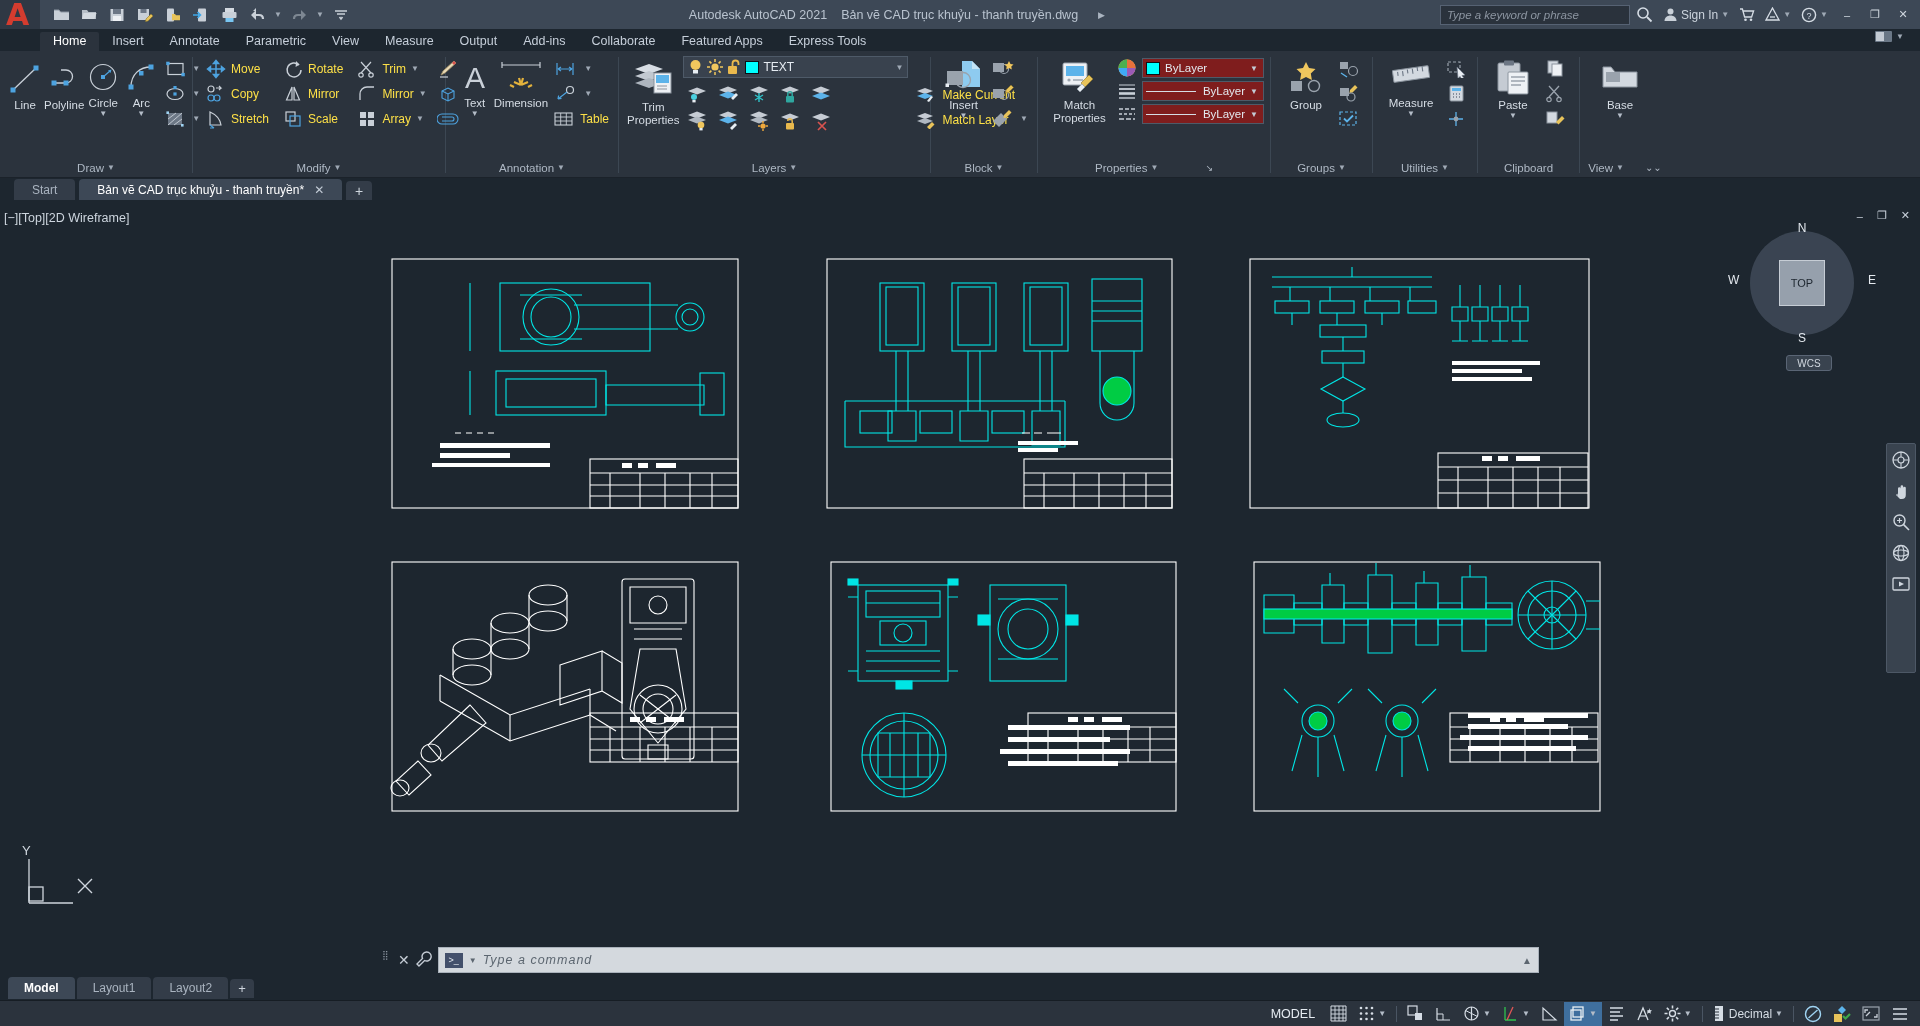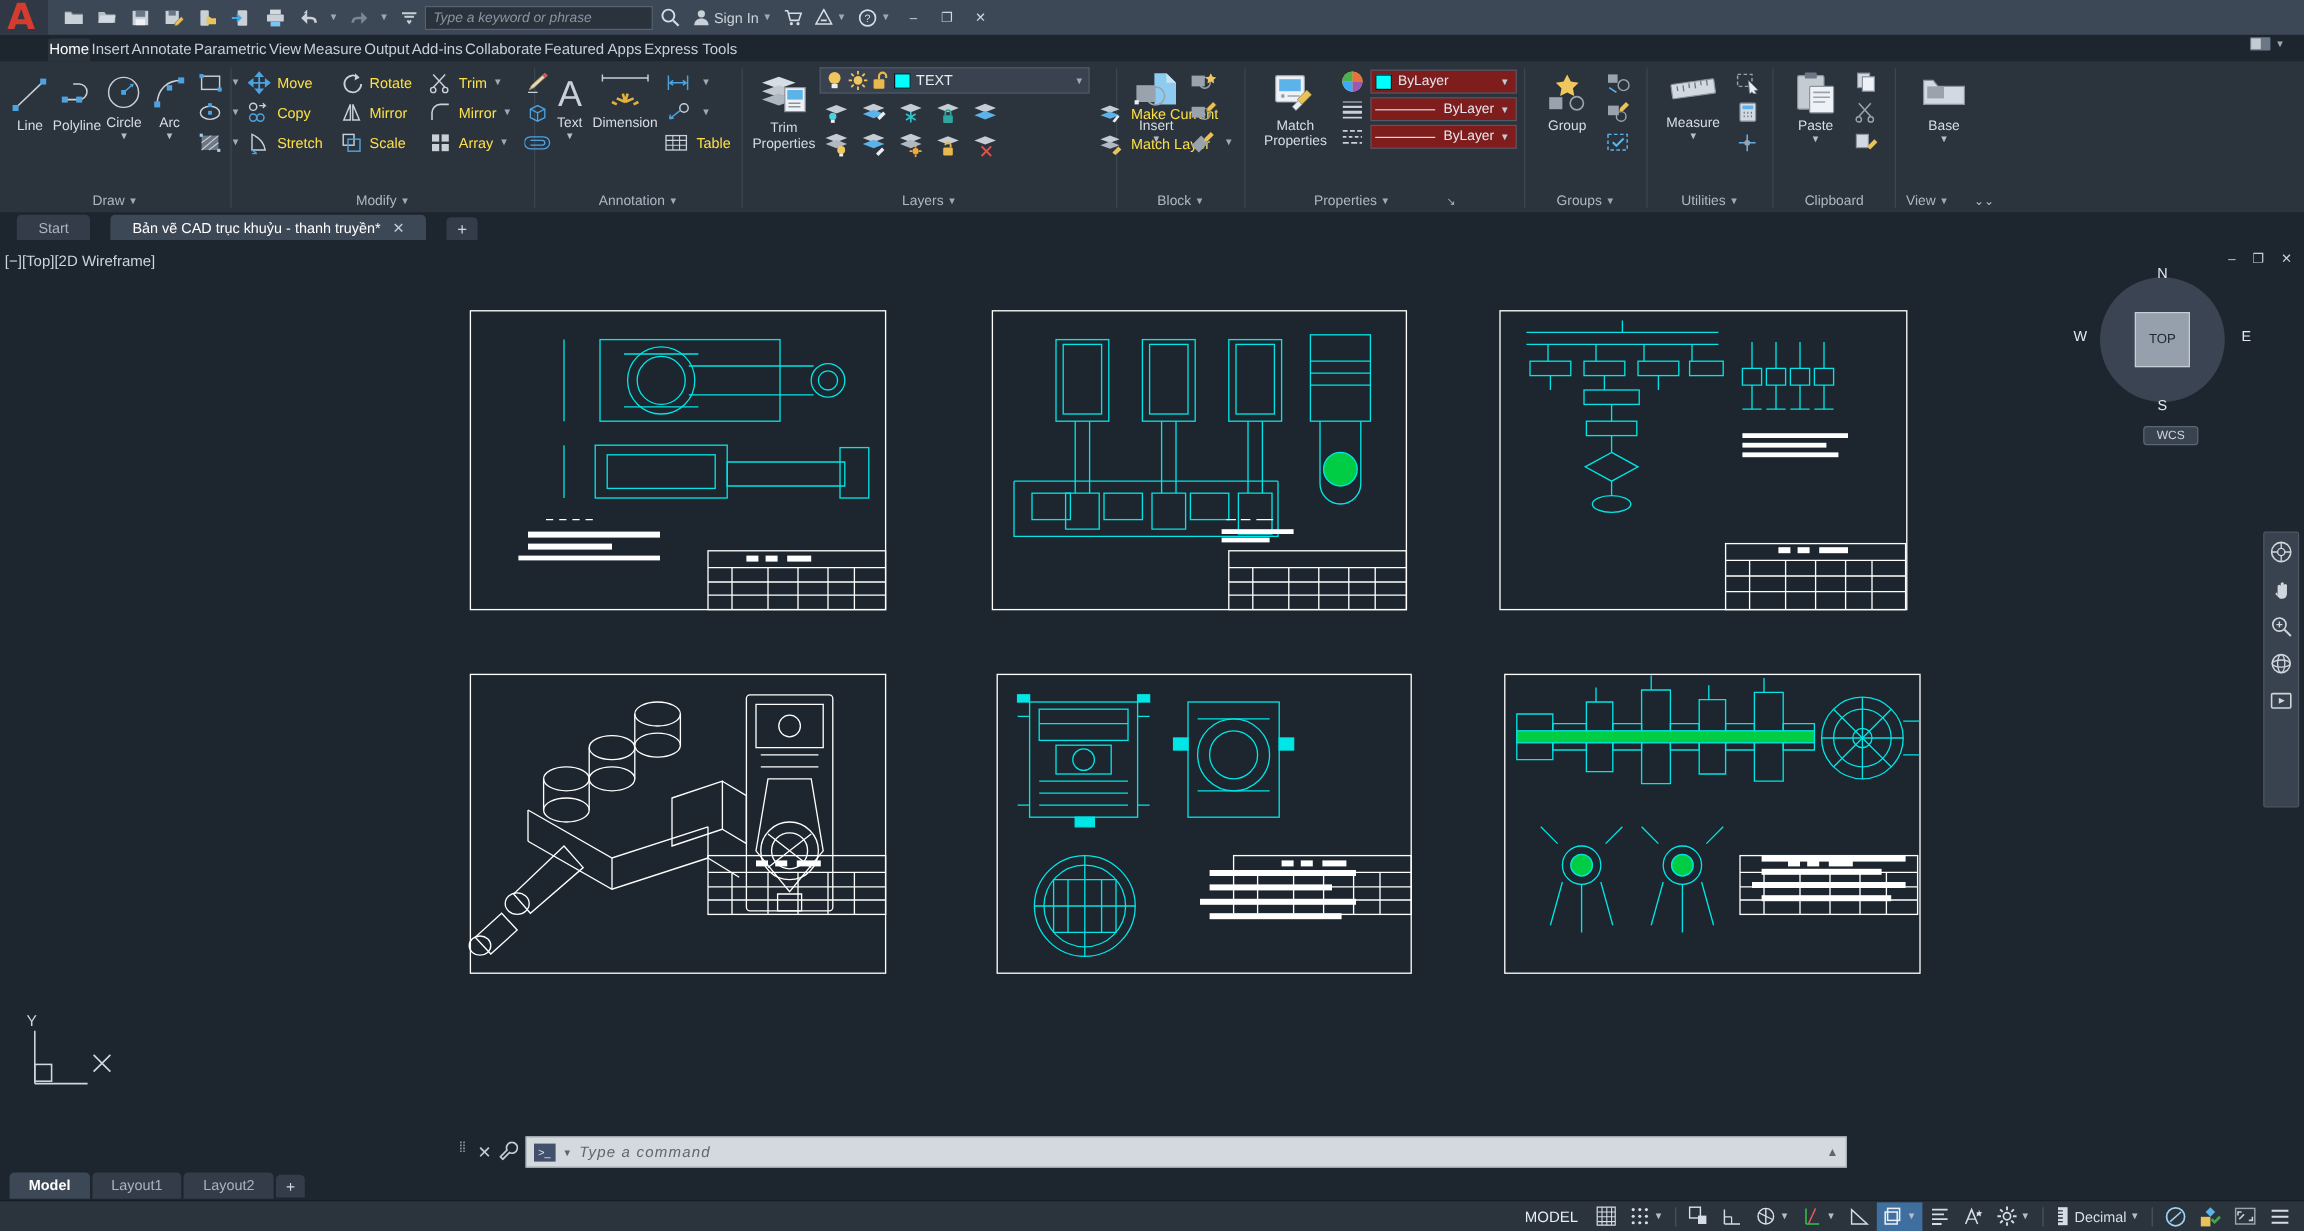--- a/index.html
+++ b/index.html
@@ -44,21 +44,21 @@
   }
   .title-right { display: flex; align-items: center; gap: 2px; padding-right: 4px; }
   .tr-item { height: 24px; display:flex; align-items:center; gap:3px; padding:0 4px; font-size:12px; color:#ccd4dd;}
   .win-btn { width: 26px; height: 26px; display:flex;align-items:center;justify-content:center; color:#cfd6de; font-size:11px;}
 
   
   .ribbon-tabs {
     position: absolute; top: 29px; left: 40px; height: 22px;
     display: flex; align-items: flex-end; font-size: 12.5px;
   }
-  .rtab { padding: 2px 1px 3px; color: #c6cfda; cursor: default; }
+  .rtab { padding: 2px 13px 3px; color: #c6cfda; cursor: default; }
   .rtab.active { background: #2b333d; color: #ffffff; border-radius: 2px 2px 0 0; }
   .ribbon-tabs-right {
     position: absolute; top: 30px; right: 16px; display:flex; align-items:center; gap:4px;
   }
 
   
   .ribbon {
     position: absolute; top: 51px; left: 0; width: 1920px; height: 127px;
     background: #2b333d; border-bottom: 1px solid #1b222a;
     display: flex; align-items: stretch;
@@ -92,21 +92,21 @@
   .swatch { width: 14px; height: 13px; border: 1px solid #0d1117; }
 
   
   .filetabs {
     position: absolute; top: 178px; left: 0; width: 1920px; height: 22px;
     background: #1d262f; display: flex; align-items: flex-end;
   }
   .ftab {
     height: 21px; padding: 0 18px; font-size: 12px; color: #aab4c0;
     display: flex; align-items: center; gap: 10px;
-    background: #333c48; border-radius: 4px 4px 0 0; margin-right: 17px;
+    background: #333c48; border-radius: 4px 4px 0 0; margin-right: 4px;
   }
   .ftab.active { background: #3d4856; color: #ffffff; }
   .ftab .x { font-size: 12px; color:#c3ccd6;}
   .ftab-plus { width: 26px; height:19px; display:flex;align-items:center;justify-content:center;
     background:#333c48; border-radius:4px 4px 0 0; color:#cfd6de; font-size:14px;}
 
   
   .viewport {
     position: absolute; top: 205px; left: 0; width: 1920px; height: 744px;
     background: #1d262f; overflow: hidden;
@@ -265,20 +265,25 @@
       <div class="qat-drop">
           <span class="caret-s">▼</span>
         </div>
       <div class="qat-btn">
         <svg width="16" height="14" viewBox="0 0 16 14">
             <path d="M2 3h12M4 6h8M6.5 9l1.5 2 1.5-2" stroke="#c9d0d8" stroke-width="1.6" fill="none"></path>
           </svg>
       </div>
     </div>
 
+    <div class="title-center">
+      <span>Autodesk AutoCAD 2021</span>
+      <span>Bản vẽ CAD trục khuỷu - thanh truyền.dwg</span>
+      <span class="title-sep-arrow">▶</span>
+    </div>
 
     <div class="title-right">
       <div class="search-box">
         <span>Type a keyword or phrase</span>
       </div>
       <div class="tr-item">
         <svg width="17" height="17" viewBox="0 0 17 17">
             <circle cx="7" cy="7" r="5" fill="none" stroke="#d6dde5" stroke-width="1.6"></circle>
             <path d="M11 11l4.5 4.5" stroke="#d6dde5" stroke-width="1.8"></path>
           </svg>

